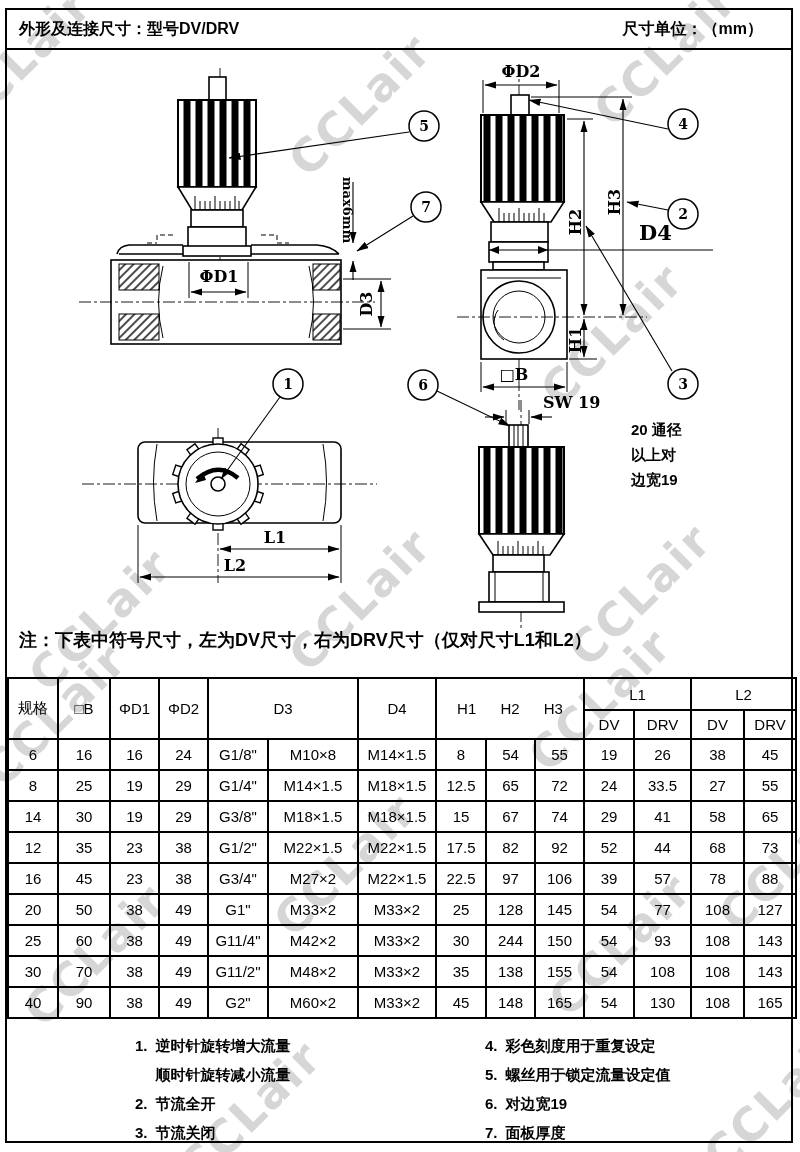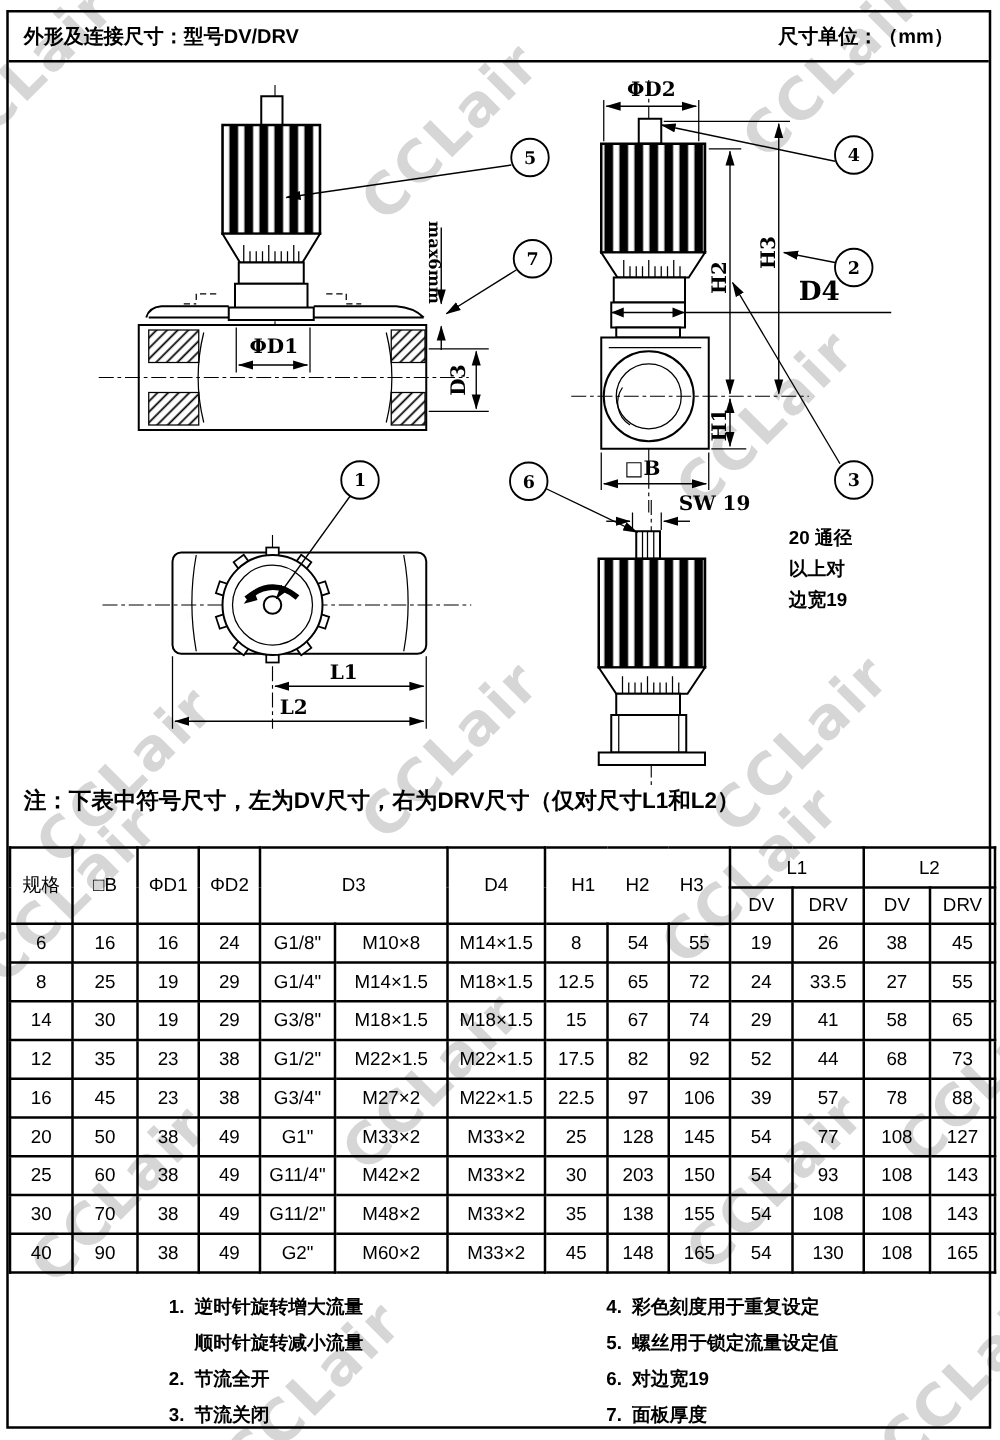--- a/index.html
+++ b/index.html
@@ -433,21 +433,21 @@
           </tr>
           <tr>
             <td>25</td>
             <td>60</td>
             <td>38</td>
             <td>49</td>
             <td>G11/4"</td>
             <td>M42×2</td>
             <td>M33×2</td>
             <td>30</td>
-            <td>203</td>
+            <td>244</td>
             <td>150</td>
             <td>54</td>
             <td>93</td>
             <td>108</td>
             <td>143</td>
           </tr>
           <tr>
             <td>30</td>
             <td>70</td>
             <td>38</td>

